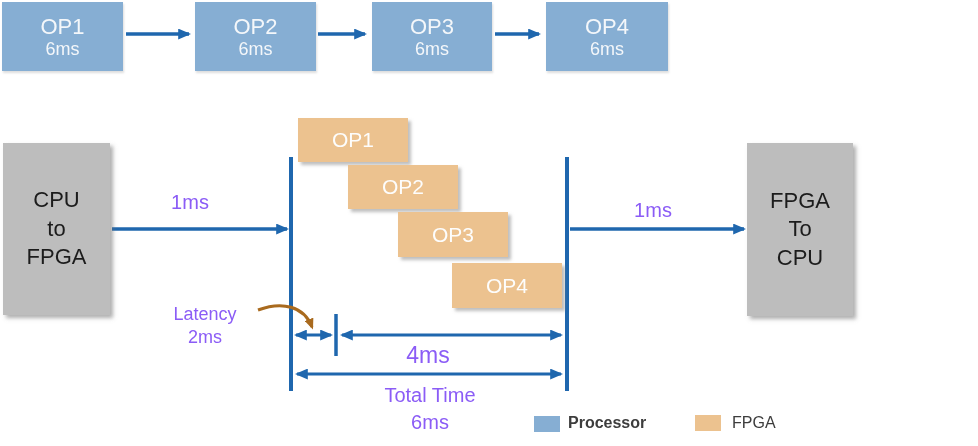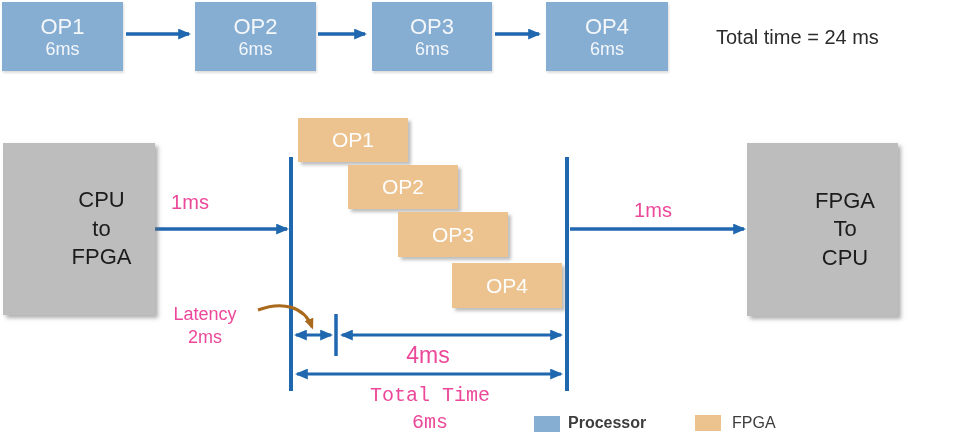--- a/index.html
+++ b/index.html
@@ -35,39 +35,38 @@
   .gray-box {
     position: absolute;
     width: 107px; height: 172px; top: 143px;
     background: #bdbdbd;
     color: #1c1c1c;
     display: flex; align-items: center; justify-content: center;
     text-align: center;
     font-size: 22px; line-height: 1.3;
     white-space: pre-line;
     box-shadow: 3px 3px 4px rgba(110,110,110,0.55);
-    padding-left: 45px;
   }
 
   
   .op-orange {
     position: absolute;
     width: 110px; height: 44px;
     background: #ecc28f;
     color: #fdfdfc;
     display: flex; align-items: center; justify-content: center;
     font-size: 21px;
     box-shadow: 3px 3px 3px rgba(130,130,130,0.5);
   }
 
-  .lbl { position: absolute; color: #ec4899; text-align: center; }
+  .lbl { position: absolute; color: #8b5cf6; text-align: center; }
   .lbl-1ms { font-size: 20px; width: 80px; }
   .lbl-latency { font-size: 18px; width: 110px; white-space: pre-line; line-height: 1.25; text-align: center; }
   .lbl-4ms { font-size: 23px; width: 100px; }
-  .lbl-total { font-size: 20px; width: 170px; white-space: pre-line; line-height: 1.35; font-family: Liberation Mono, monospace; }
+  .lbl-total { font-size: 20px; width: 170px; white-space: pre-line; line-height: 1.35; }
 
   
   .legend-swatch { position: absolute; width: 26px; height: 16px; }
   .legend-label { position: absolute; font-size: 16px; color: #3d3d3d; white-space: nowrap; }
 
   .watermark {
     position: absolute; left: 788px; top: 418px;
     font-size: 20px; color: #b7e3a7; white-space: nowrap;
   }
 </style>
@@ -113,21 +112,20 @@
     <span class="op-time">6ms</span>
   </div>
   <div class="op-blue" style="left:372px; width:120px;">
     <span class="op-name">OP3</span>
     <span class="op-time">6ms</span>
   </div>
   <div class="op-blue" style="left:546px; width:122px;">
     <span class="op-name">OP4</span>
     <span class="op-time">6ms</span>
   </div>
-  <div class="seq-total">Total time = 24 ms</div>
 
   <div class="gray-box" style="left:3px;">CPU
 to
 FPGA</div>
   <div class="gray-box" style="left:747px; width:106px; height:173px;">FPGA
 To
 CPU</div>
 
   <div class="op-orange" style="left:298px; top:118px;">OP1</div>
   <div class="op-orange" style="left:348px; top:165px;">OP2</div>

